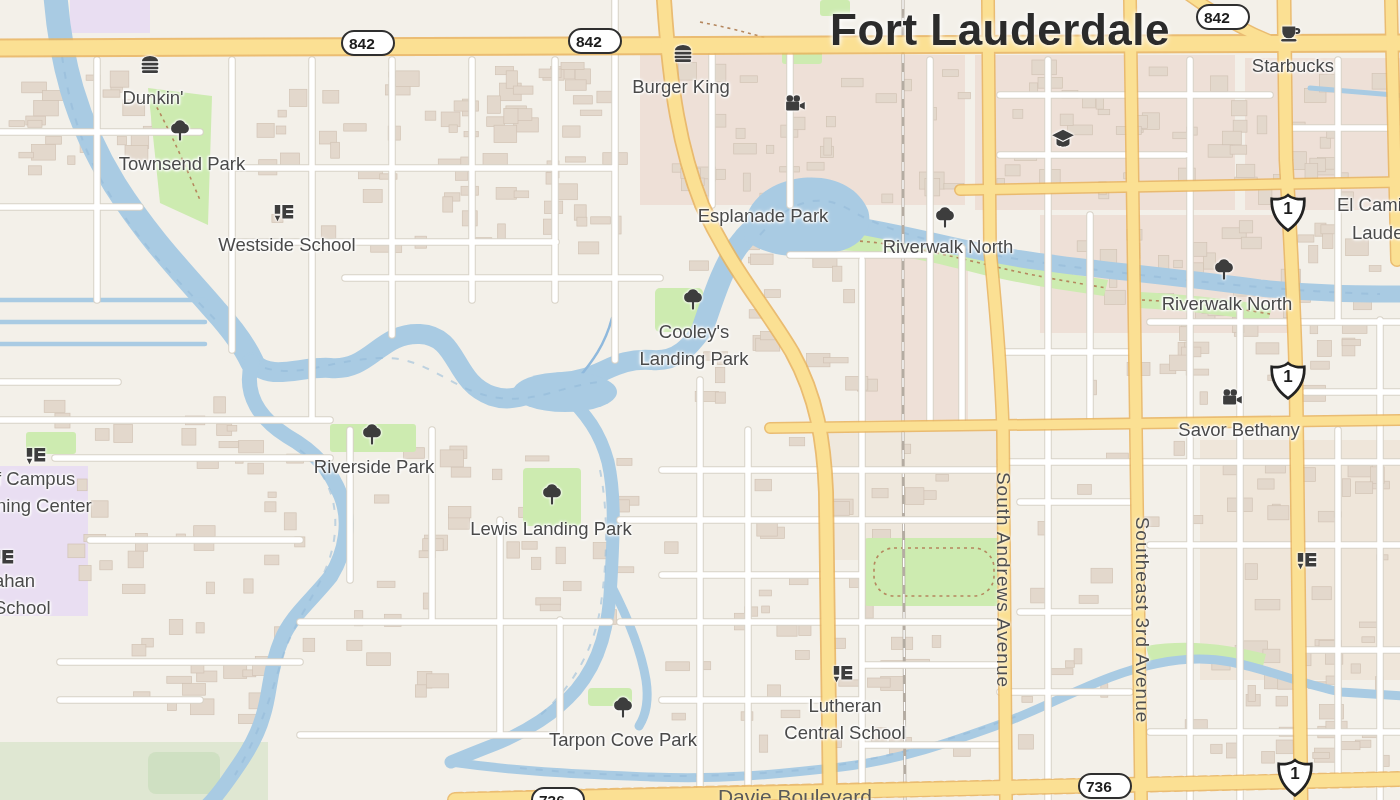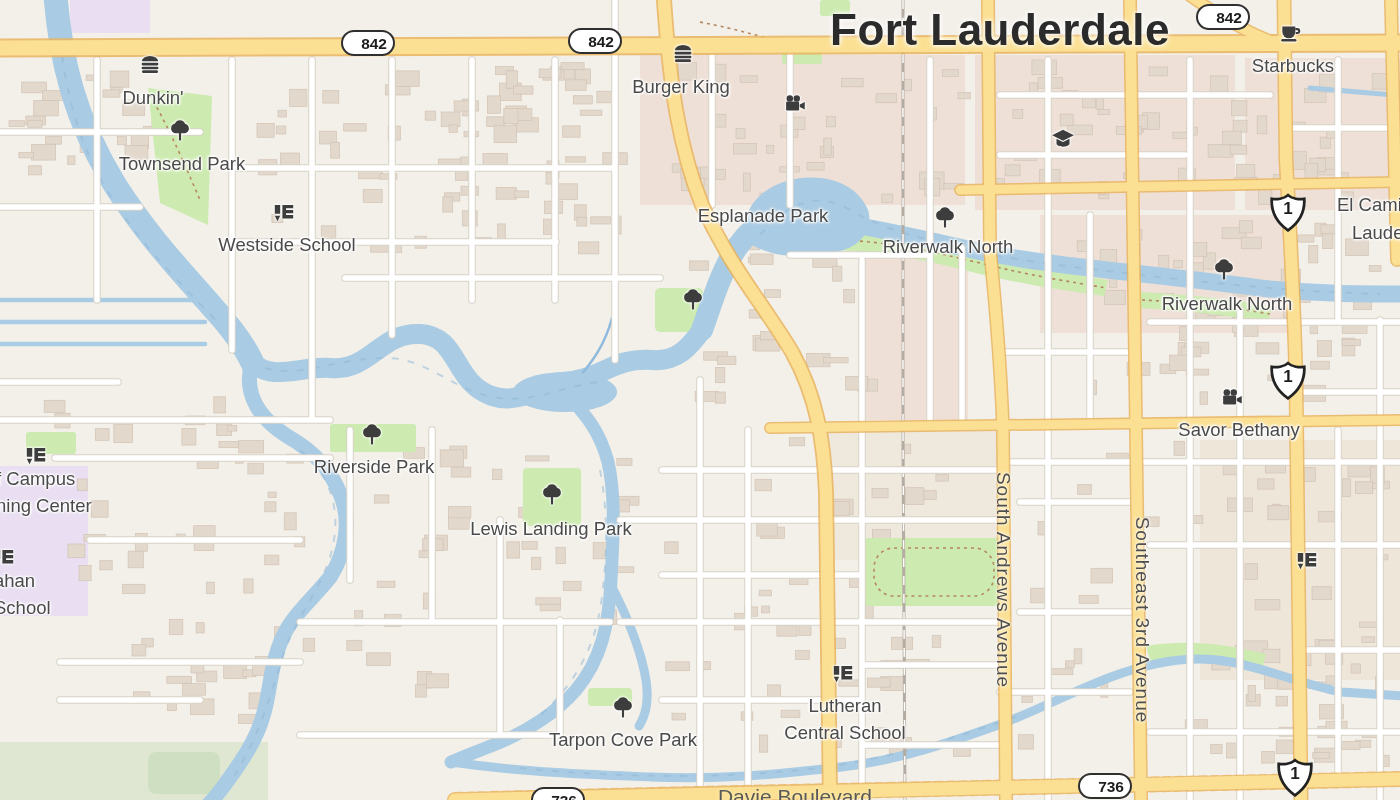--- a/index.html
+++ b/index.html
@@ -32,21 +32,21 @@
   .onroad{
     position:absolute;transform:translate(-50%,-50%);
     color:#5a5a5a;font-size:21px;white-space:nowrap;text-shadow:0 0 3px #fde9a8,0 0 4px #fde9a8;
   }
   .micon{position:absolute;width:26px;height:26px;transform:translate(-50%,-50%);fill:#3d3d3d;
     filter:drop-shadow(0 0 1px #fff) drop-shadow(0 0 1px #fff);}
   .shield-oval{
     position:absolute;transform:translate(-50%,-50%);
     background:#fff;border:2.5px solid #2f2f2f;border-radius:14px;
     min-width:38px;height:21px;padding:1px 6px 0 6px;box-sizing:content-box;
-    font-size:15.5px;font-weight:bold;color:#1d1d1d;text-align:right;line-height:21px;
+    font-size:15.5px;font-weight:bold;color:#1d1d1d;text-align:left;line-height:21px;
   }
   .shield-us{position:absolute;width:42px;height:42px;transform:translate(-50%,-50%);}
   .shield-us .num{
     position:absolute;left:0;top:7px;width:100%;text-align:center;
     font-size:17px;font-weight:bold;color:#1d1d1d;
   }
 </style>
 </head>
 <body>
 
@@ -747,20 +747,24 @@
     </div>
   <div class="mlabel al" style="left:1337px;top:204px">
       <span>El Cami</span>
     </div>
   <div class="mlabel al" style="left:1352px;top:232px">
       <span>Laude</span>
     </div>
   <div class="mlabel" style="left:1227px;top:303px">
       <span>Riverwalk North</span>
     </div>
+  <div class="mlabel" style="left:694px;top:345px">
+      <span>Cooley's</span>
+      <span>Landing Park</span>
+    </div>
   <div class="mlabel" style="left:1239px;top:429px">
       <span>Savor Bethany</span>
     </div>
   <div class="mlabel" style="left:374px;top:466px">
       <span>Riverside Park</span>
     </div>
   <div class="mlabel al" style="left:-4px;top:492px">
       <span>f Campus</span>
       <span>ning Center</span>
     </div>

